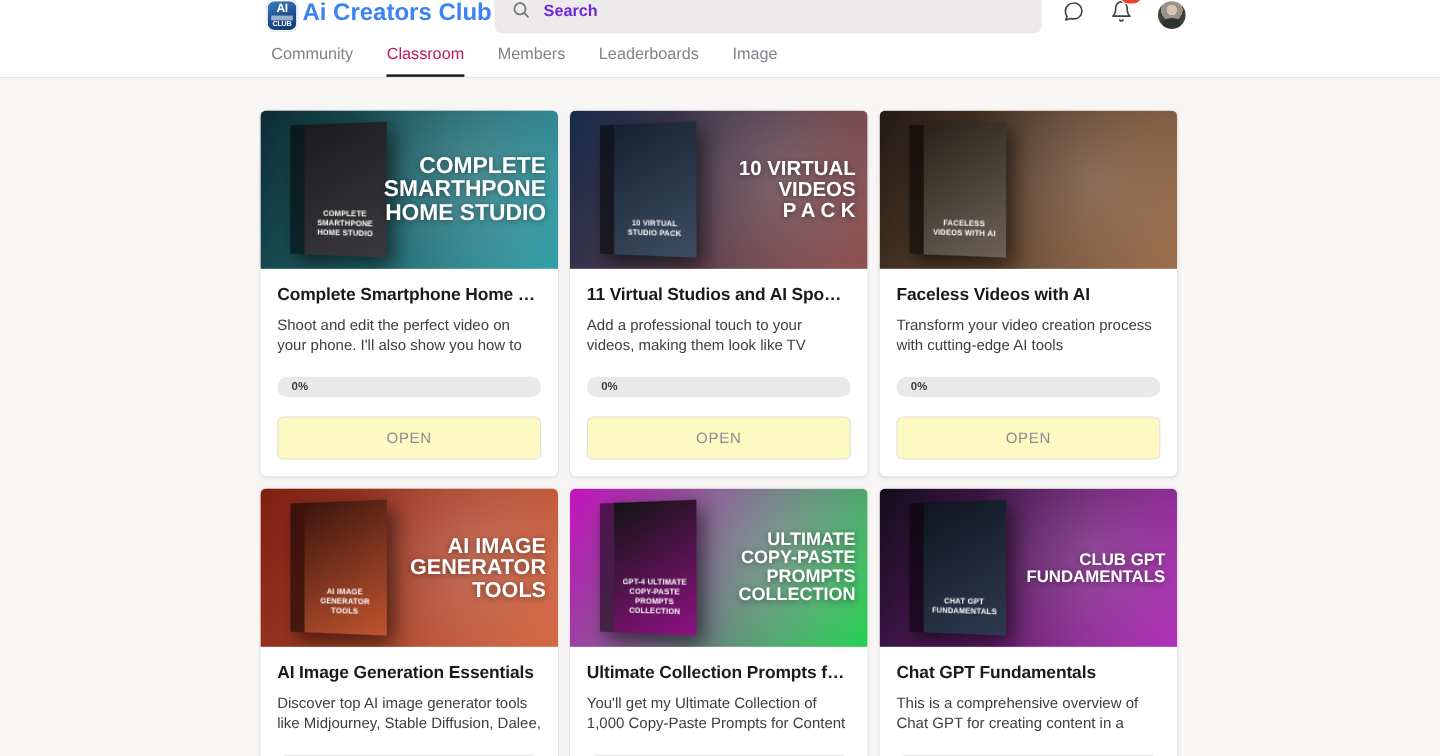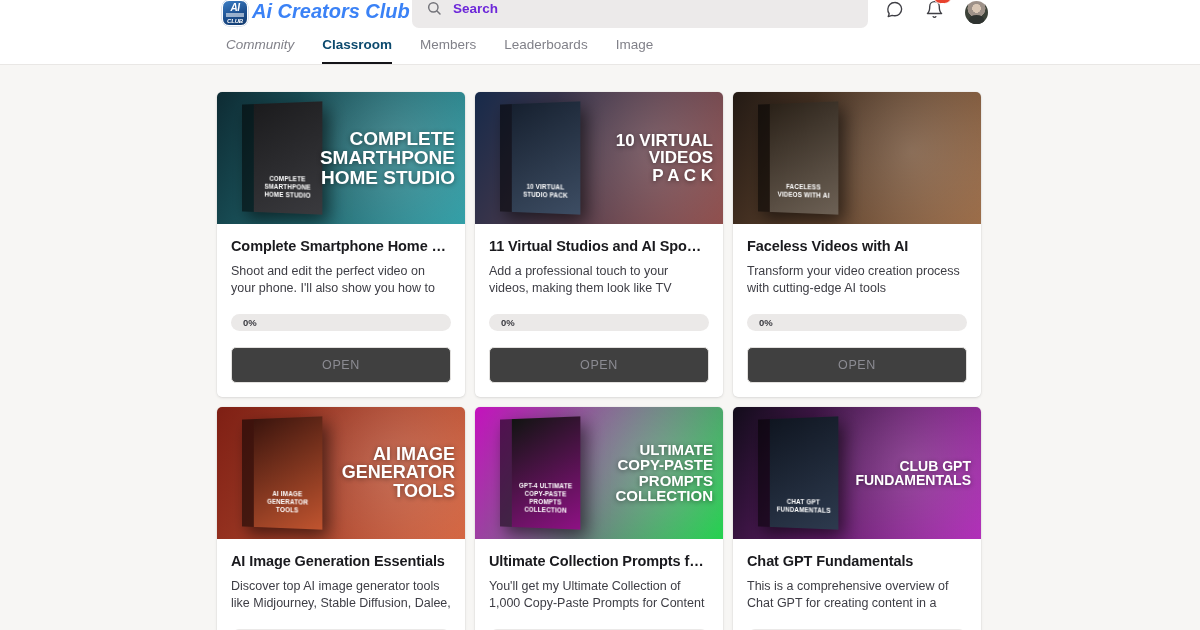--- a/index.html
+++ b/index.html
@@ -13,21 +13,21 @@
 
   
   .topbar {
     position: relative;
     height: 23px;
     background: #ffffff;
     display: flex;
     align-items: center;
     padding-left: 222px;
   }
-  .brand { display: flex; align-items: center; gap: 4px; height: 100%; font-style: italic; }
+  .brand { display: flex; align-items: center; gap: 4px; height: 100%; }
   .logo {
     width: 26px; height: 26px;
     border-radius: 7px;
     background: linear-gradient(160deg,#3d7ec4 0%,#1c4f8f 55%,#123a6d 100%);
     border: 1.5px solid #ffffff;
     box-shadow: 0 0 0 .5px #b9c9dd;
     position: relative;
     margin-top: 3px;
     flex: none;
     overflow: hidden;
@@ -104,22 +104,22 @@
     display: flex; align-items: flex-end;
     gap: 0;
     border-bottom: 1px solid #e9e7e5;
   }
   .navitem {
     font-size: 13.5px; color: #818189;
     padding: 0 14px 12px 14px;
     position: relative; white-space: nowrap;
     cursor: pointer;
   }
-  .navitem:first-child { padding-left: 0; font-style: italic; }
-  .navitem.active { color: #0c4a6e; font-weight: bold; }
+  .navitem:first-child { padding-left: 0; }
+  .navitem.active { color: #be185d; font-weight: normal; }
   .navitem.active::after {
     content: ""; position: absolute; left: 14px; right: 14px; bottom: 0;
     height: 2.5px; background: #141418;
   }
   .navitem.active:first-child::after { left: 0; }
 
   
   .content {
     padding: 27px 0 0 0;
     display: flex; justify-content: center;
@@ -195,21 +195,21 @@
     height: 17px; border-radius: 999px;
     background: #ebe9e8;
     display: flex; align-items: center;
     padding-left: 12px;
   }
   .progress span { font-size: 9.5px; font-weight: bold; color: #3a3a40; }
   .openbtn {
     margin-top: 16px;
     height: 36px; border-radius: 5px;
     border: 1px solid #e2e0de;
-    background: #404040;
+    background: #fef9c3;
     display: flex; align-items: center; justify-content: center;
     font-size: 12.5px; color: #8b8b92; letter-spacing: .6px;
     cursor: pointer;
   }
 </style>
 </head>
 <body>
 
 <div class="topbar">
 

